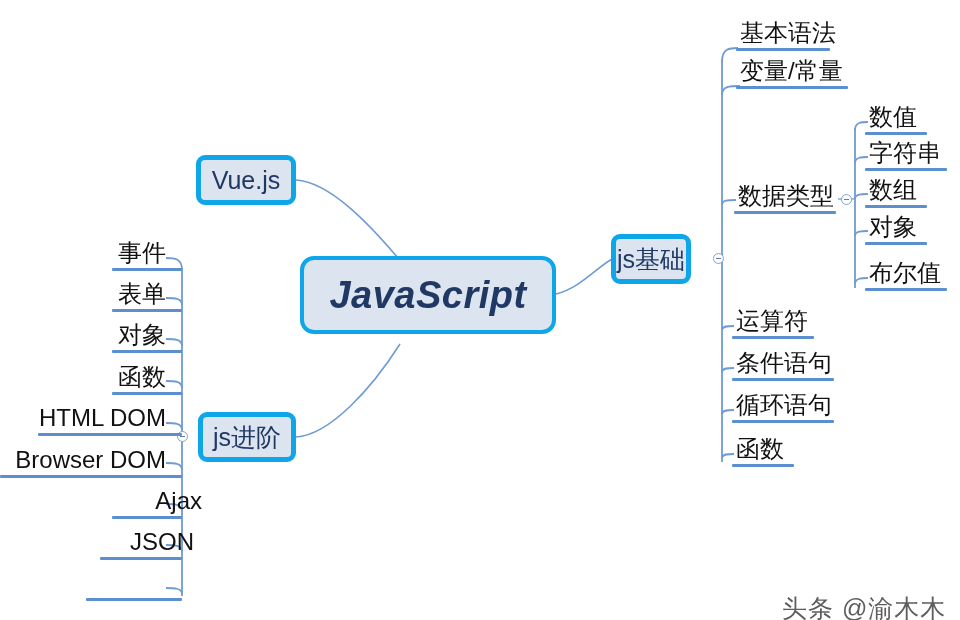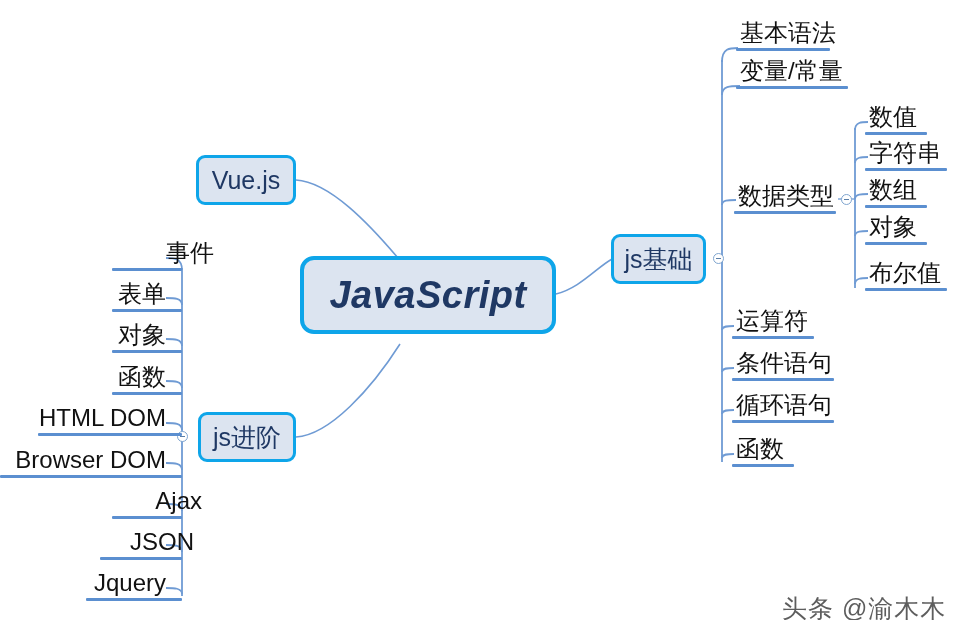--- a/index.html
+++ b/index.html
@@ -18,21 +18,21 @@
     position: absolute;
     left: 0; top: 0;
     width: 960px; height: 620px;
     pointer-events: none;
   }
   
   .node {
     position: absolute;
     box-sizing: border-box;
     background: #dce4f0;
-    border: 3px solid #0ea5e9;
+    border: 5px solid #0ea5e9;
     border-radius: 10px;
     color: #1f3864;
     display: flex;
     align-items: center;
     justify-content: center;
     white-space: nowrap;
   }
   .node.root {
     border-width: 4px;
     border-radius: 14px;
@@ -141,21 +141,21 @@
   </svg>
 
   <div class="node root" style="left:300px; top:256px; width:256px; height:78px;font-style:italic;">
     <span>JavaScript</span>
   </div>
 
   <div class="node branch" style="left:196px; top:155px; width:100px; height:50px;">
     <span>Vue.js</span>
   </div>
 
-  <div class="node branch" style="left:611px; top:234px; width:95px; height:50px;">
+  <div class="node branch" style="left:611px; top:234px; width:80px; height:50px;">
     <span>js基础</span>
   </div>
   <div class="toggle" style="left:713px; top:253px;"></div>
 
   <div class="node branch" style="left:198px; top:412px; width:98px; height:50px;">
     <span>js进阶</span>
   </div>
   <div class="toggle" style="left:177px; top:431px;"></div>
 
   <div class="leaf right" style="left:740px; top:20px;">
@@ -212,21 +212,21 @@
   <div class="leaf right" style="left:869px; top:214px;">
     <span>对象</span>
   </div>
   <div class="ul" style="left:865px; top:242px; width:62px;"></div>
 
   <div class="leaf right" style="left:869px; top:260px;text-align:center;">
     <span>布尔值</span>
   </div>
   <div class="ul" style="left:865px; top:288px; width:82px;"></div>
 
-  <div class="leaf left" style="left:0px; top:240px; width:166px;padding-left:48px;">
+  <div class="leaf left" style="left:0px; top:240px; width:166px;">
     <span>事件</span>
   </div>
   <div class="ul" style="left:112px; top:268px; width:70px;"></div>
 
   <div class="leaf left" style="left:0px; top:281px; width:166px;">
     <span>表单</span>
   </div>
   <div class="ul" style="left:112px; top:309px; width:70px;"></div>
 
   <div class="leaf left" style="left:0px; top:322px; width:166px;">
@@ -252,22 +252,19 @@
   <div class="leaf left" style="left:0px; top:488px; width:166px;margin-left:36px;">
     <span>Ajax</span>
   </div>
   <div class="ul" style="left:112px; top:516px; width:70px;"></div>
 
   <div class="leaf left" style="left:0px; top:529px; width:166px;padding-left:28px;">
     <span>JSON</span>
   </div>
   <div class="ul" style="left:100px; top:557px; width:82px;"></div>
 
-  <div class="leaf left" style="left:0px; top:570px; width:166px;">
-    <span>Jquery</span>
-  </div>
   <div class="ul" style="left:86px; top:598px; width:96px;"></div>
 
   <div class="watermark" style="left:782px; top:592px;">
     <span>头条 @渝木木</span>
   </div>
 
 </div>
 
 </body></html>

